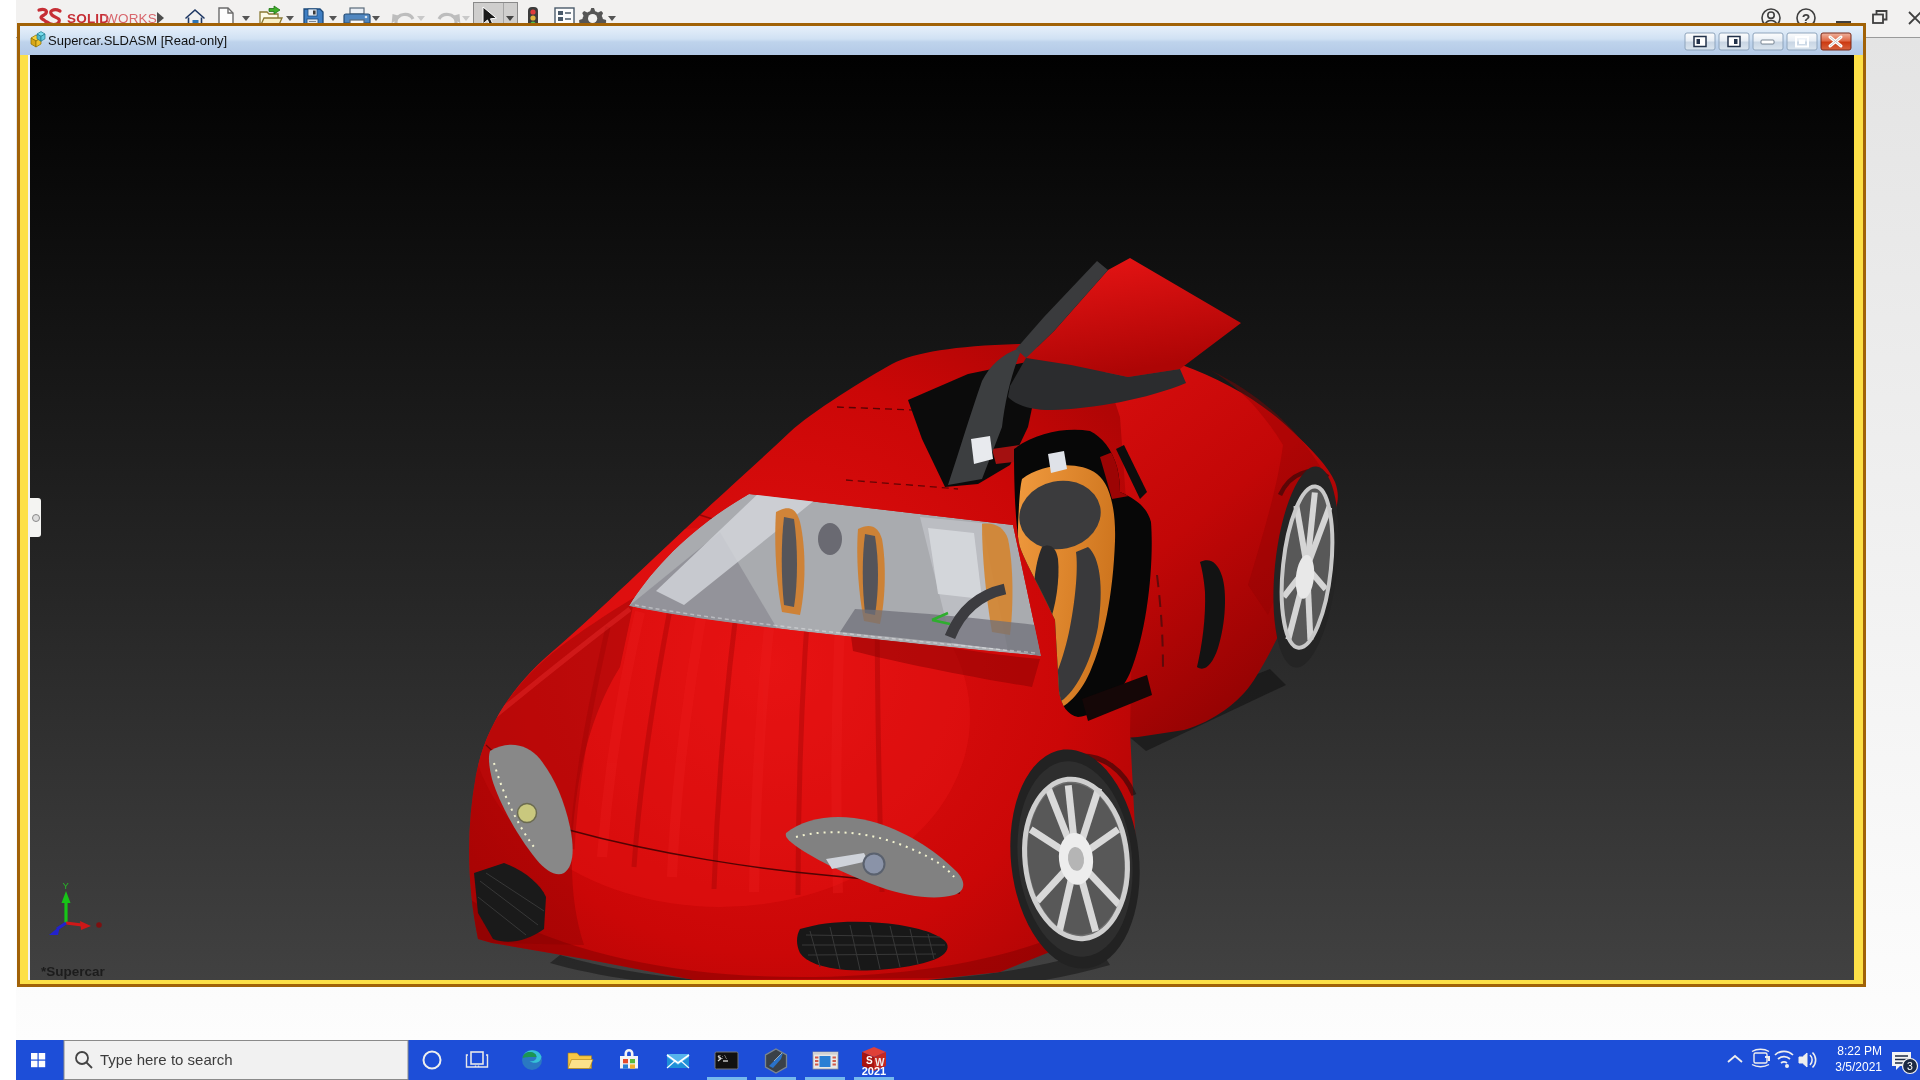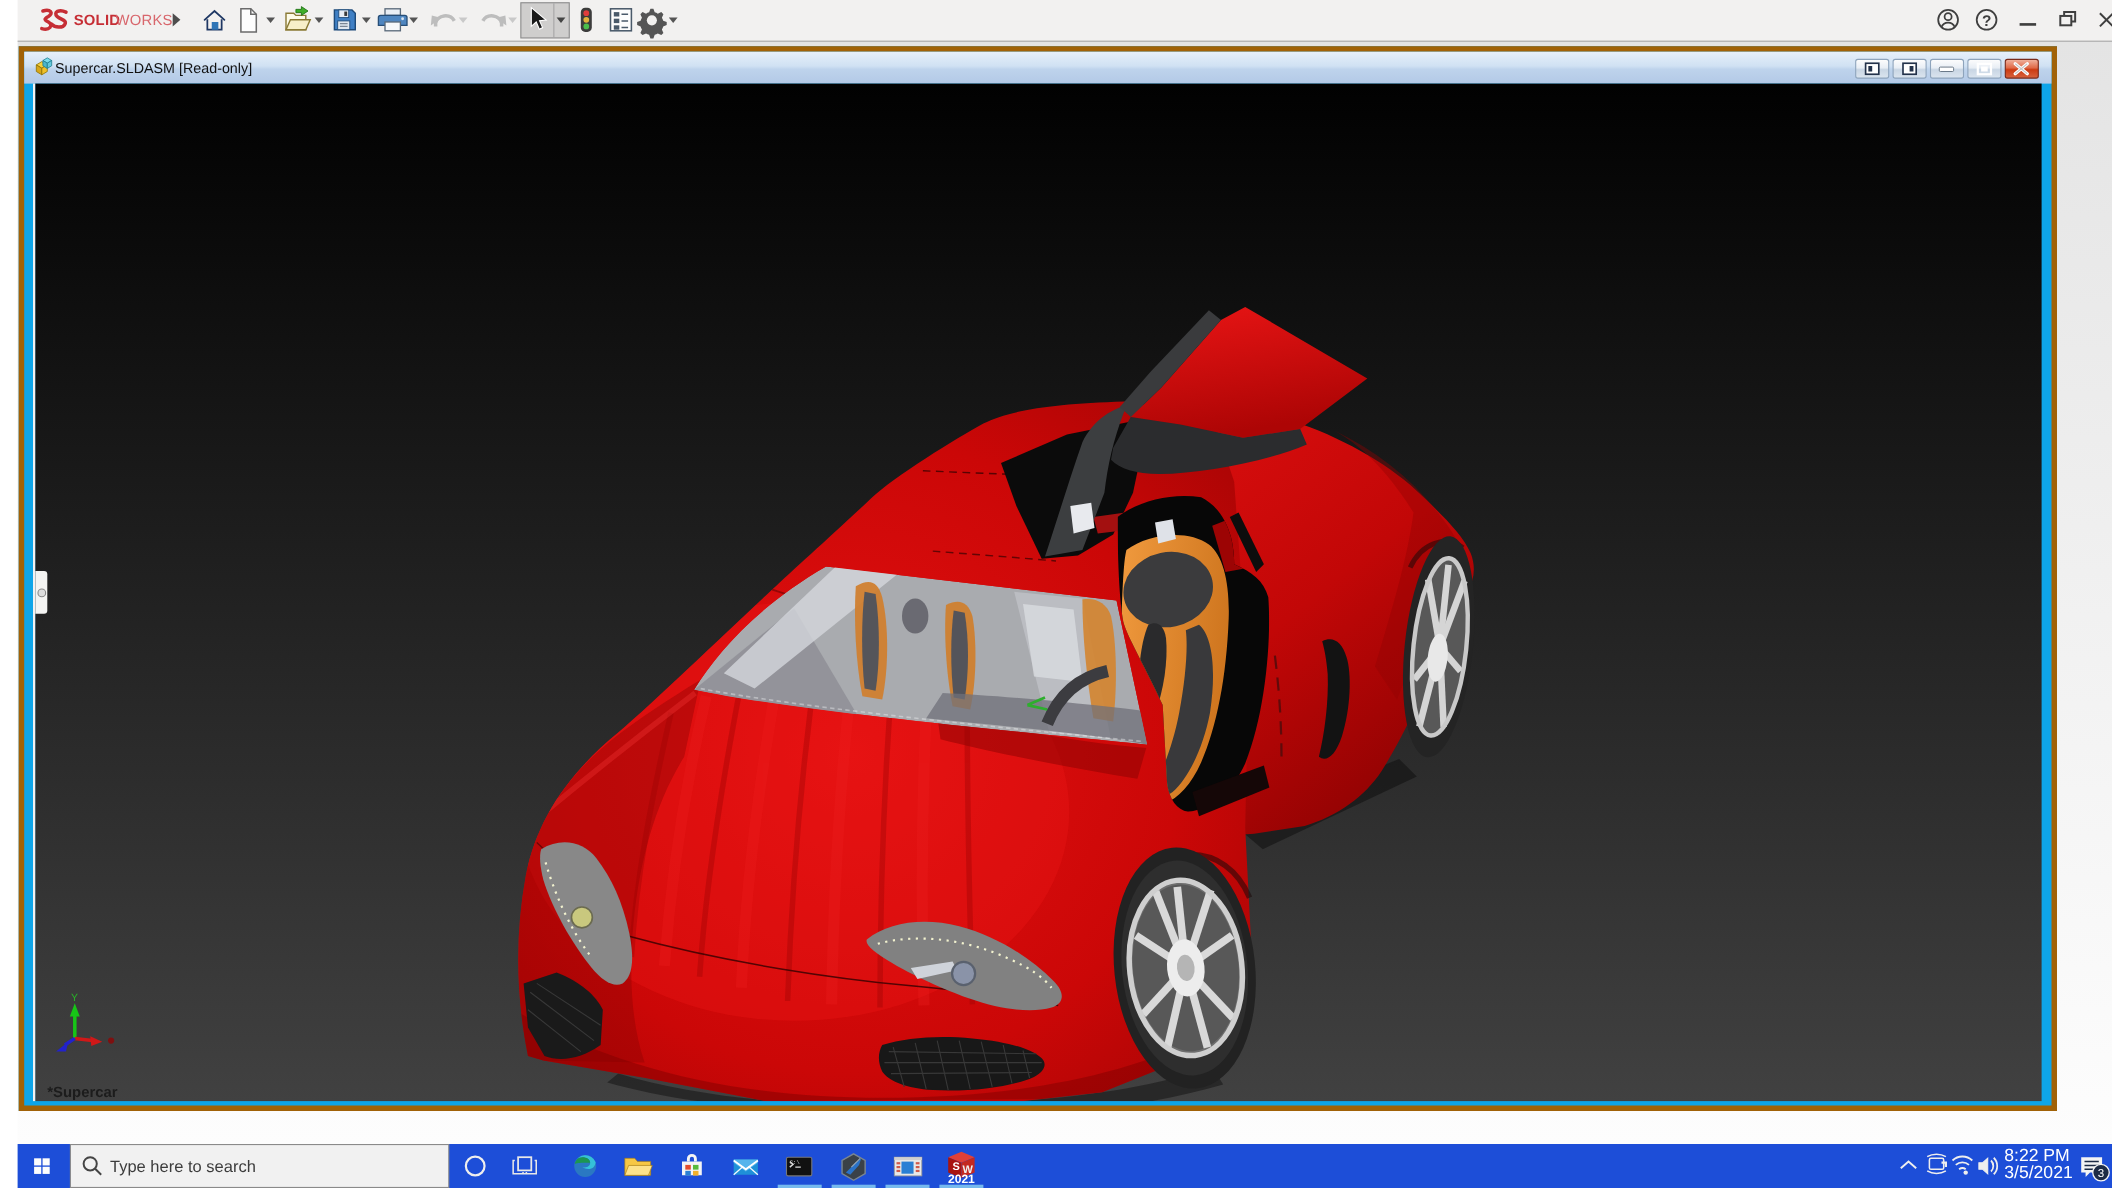--- a/index.html
+++ b/index.html
@@ -1,27 +1,27 @@
 <!DOCTYPE html>
 <html><head>
 <meta charset="utf-8">
 <style>
 html,body{margin:0;padding:0;width:1920px;height:1080px;overflow:hidden;background:#fff;font-family:"Liberation Sans",sans-serif;}
 #app{position:relative;width:1920px;height:1080px;margin-left:16px;}
 #topbar{position:absolute;left:0;top:0;width:1920px;height:37px;background:#f2f1f0;border-bottom:1px solid #9a9a9a;}
 #client{position:absolute;left:0;top:38px;width:1920px;height:1002px;background:linear-gradient(#e4e4e4,#fdfdfd);}
-#win{position:absolute;left:1px;top:42px;width:1843px;height:958px;border:5px solid #a16207;background:#0ea5e9;}
+#win{position:absolute;left:1px;top:23px;width:1843px;height:958px;border:3px solid #a16207;background:#fde047;}
 #titlebar{position:absolute;left:0;top:0;width:100%;height:29px;background:linear-gradient(#e7f0fa 0%,#d0e1f3 45%,#bed3ec 55%,#b3c9e6 100%);}
 #titlebar .ttext{position:absolute;left:28px;top:7px;font-size:13px;color:#111;}
 #viewport{position:absolute;left:8px;top:29px;width:1824px;height:925px;border-left:2px solid #f2f2f2;background:linear-gradient(#010101,#414141);overflow:hidden;}
 #handle{position:absolute;left:0;top:443px;width:11px;height:39px;background:#f4f4f2;border-radius:0 3px 3px 0;}
 #handle .dot{position:absolute;left:2px;top:16px;width:6px;height:6px;border-radius:50%;border:1px solid #8a8a8a;background:#ddd;}
 #dimetric{position:absolute;left:11px;top:909px;font-size:13.5px;font-weight:bold;color:#1c1c1c;}
 #taskbar{position:absolute;left:0;top:1040px;width:1920px;height:40px;background:#1d4ed8;}
-#clock{position:absolute;left:1806px;top:3px;width:60px;text-align:left;color:#fff;font-size:16px;line-height:16px;}
+#clock{position:absolute;left:1806px;top:3px;width:60px;text-align:right;color:#fff;font-size:12px;line-height:16px;}
 </style>
 </head>
 <body>
 <div id="app">
   <div id="topbar">
   <svg width="1920" height="37" viewBox="0 0 1920 37">
 
     <g fill="none" stroke="#c62e35" stroke-width="3.2" stroke-linecap="round">
       <path d="M23 10 c7,-2 10,2 5,5 c-4,2 -4,3 0,5 c5,3 1,8 -6,6"></path>
       <path d="M44 11 c-6,-3 -12,0 -8,4 c3,3 9,3 7,7 c-2,4 -9,3 -12,0"></path>

